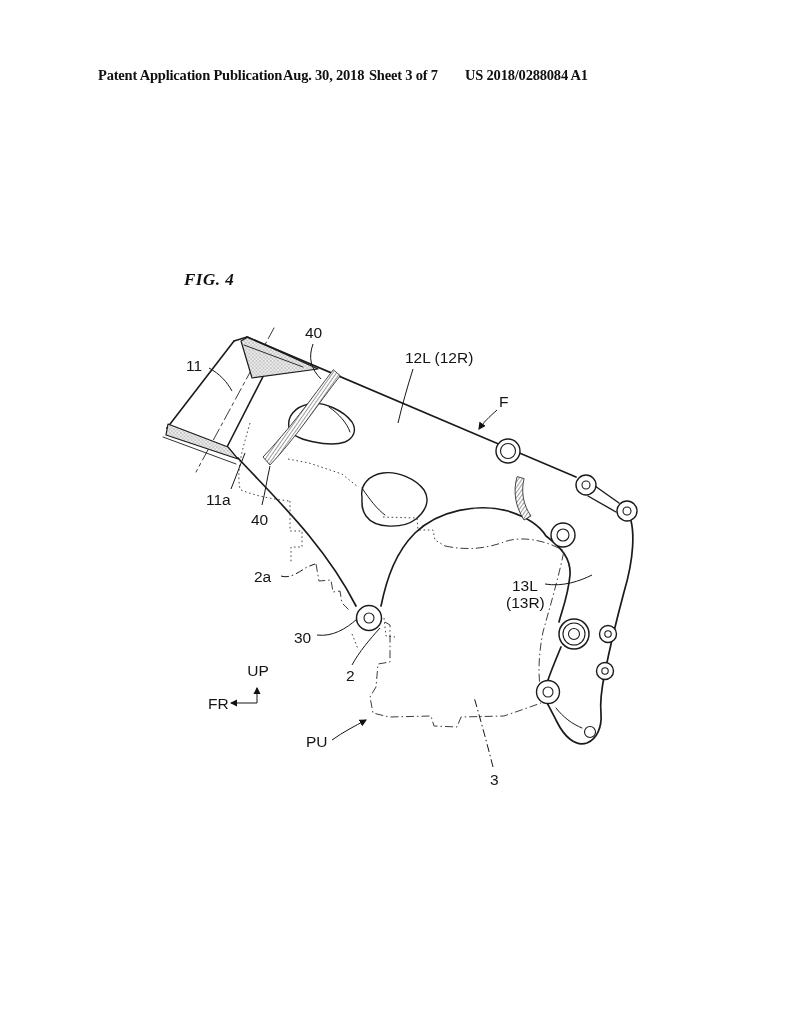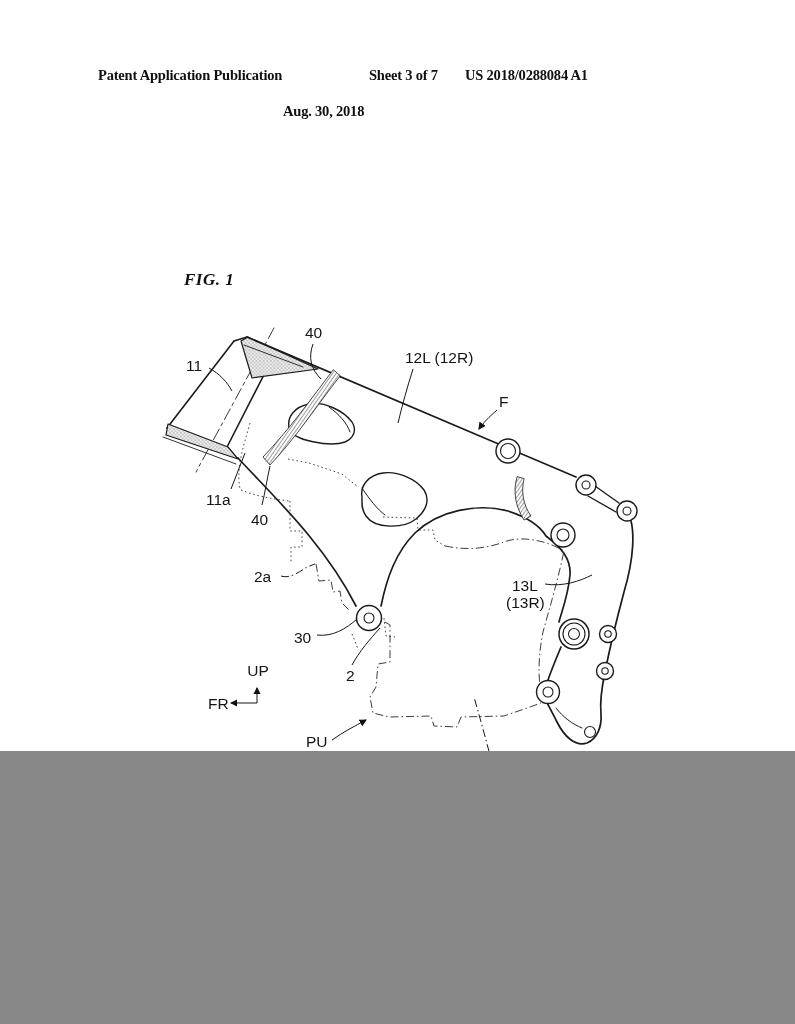--- a/index.html
+++ b/index.html
@@ -1,25 +1,25 @@
 <!DOCTYPE html>
 <html><head>
 <meta charset="utf-8">
 <style>
   html,body{margin:0;padding:0;background:#888;}
   .page{
-    position:relative;width:795px;height:751px;background:#ffffff;
+    position:relative;width:795px;height:1024px;background:#ffffff;
     overflow:hidden;font-family:"Liberation Serif",serif;color:#111;
   }
   .hdr{
     position:absolute;top:67px;white-space:nowrap;
     font-weight:bold;font-size:14.5px;letter-spacing:-0.2px;color:#101010;
   }
   .hdr-pub{left:98px;}
-  .hdr-date{left:283px;margin-top:36px;}
+  .hdr-date{left:283px;}
   .hdr-sheet{left:369px;}
   .hdr-num{left:465px;}
   .figtitle{
     position:absolute;left:184px;top:270px;
     font-weight:bold;font-style:italic;font-size:17px;letter-spacing:0.5px;color:#101010;
   }
   svg.fig{position:absolute;left:0;top:0;}
   .fig-label{
     font-family:"Liberation Sans",sans-serif;
     font-size:15.5px;fill:#141414;stroke:none;
@@ -33,21 +33,21 @@
 </head>
 <body>
 
 <div class="page">
 
   <span class="hdr hdr-pub">Patent Application Publication</span>
   <span class="hdr hdr-date">Aug. 30, 2018</span>
   <span class="hdr hdr-sheet">Sheet 3 of 7</span>
   <span class="hdr hdr-num">US 2018/0288084 A1</span>
 
-  <div class="figtitle">FIG. 1</div>
+  <div class="figtitle">FIG. 4</div>
 
   <svg class="fig" width="795" height="1024" viewBox="0 0 795 1024">
     <defs>
       <pattern id="stipple" width="3.6" height="3.6" patternUnits="userSpaceOnUse">
         <rect width="3.6" height="3.6" fill="#ededed"></rect>
         <circle cx="0.9" cy="0.9" r="0.65" fill="#8a8a8a"></circle>
         <circle cx="2.7" cy="2.7" r="0.65" fill="#9a9a9a"></circle>
       </pattern>
       <pattern id="hatch" width="3" height="3" patternUnits="userSpaceOnUse" patternTransform="rotate(35)">
         <rect width="3" height="3" fill="#ffffff"></rect>

